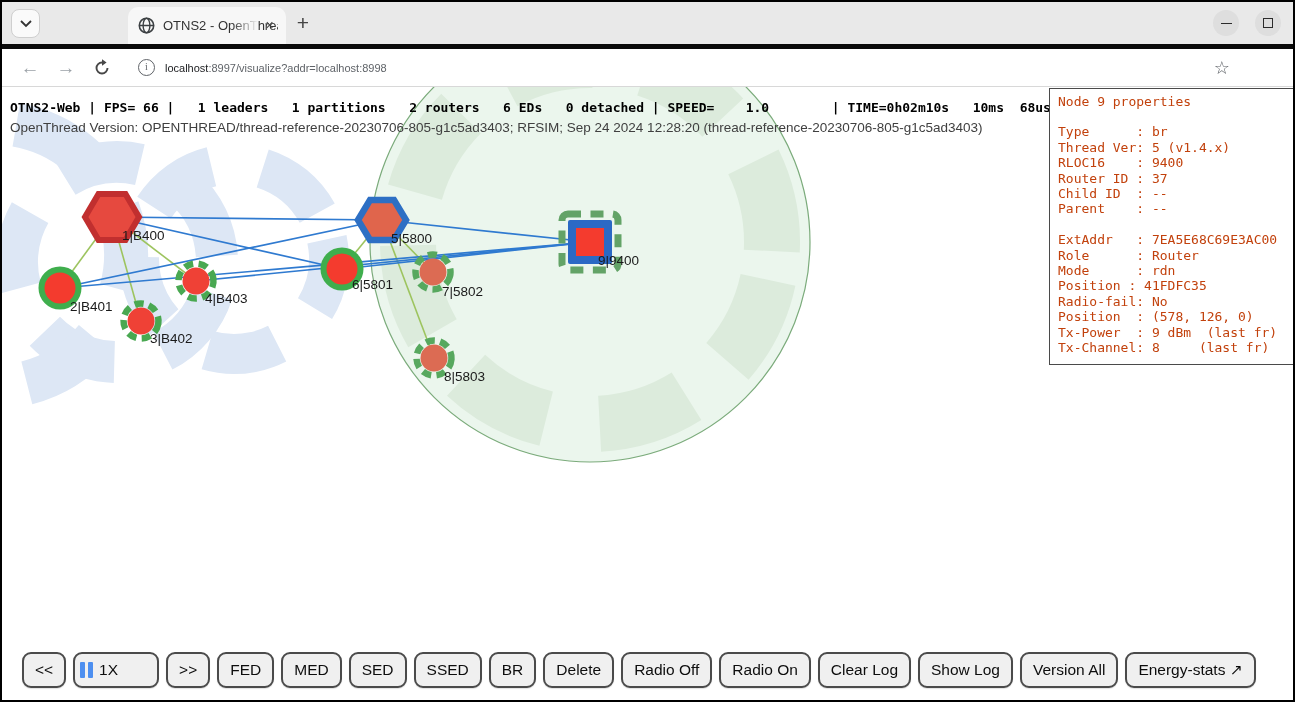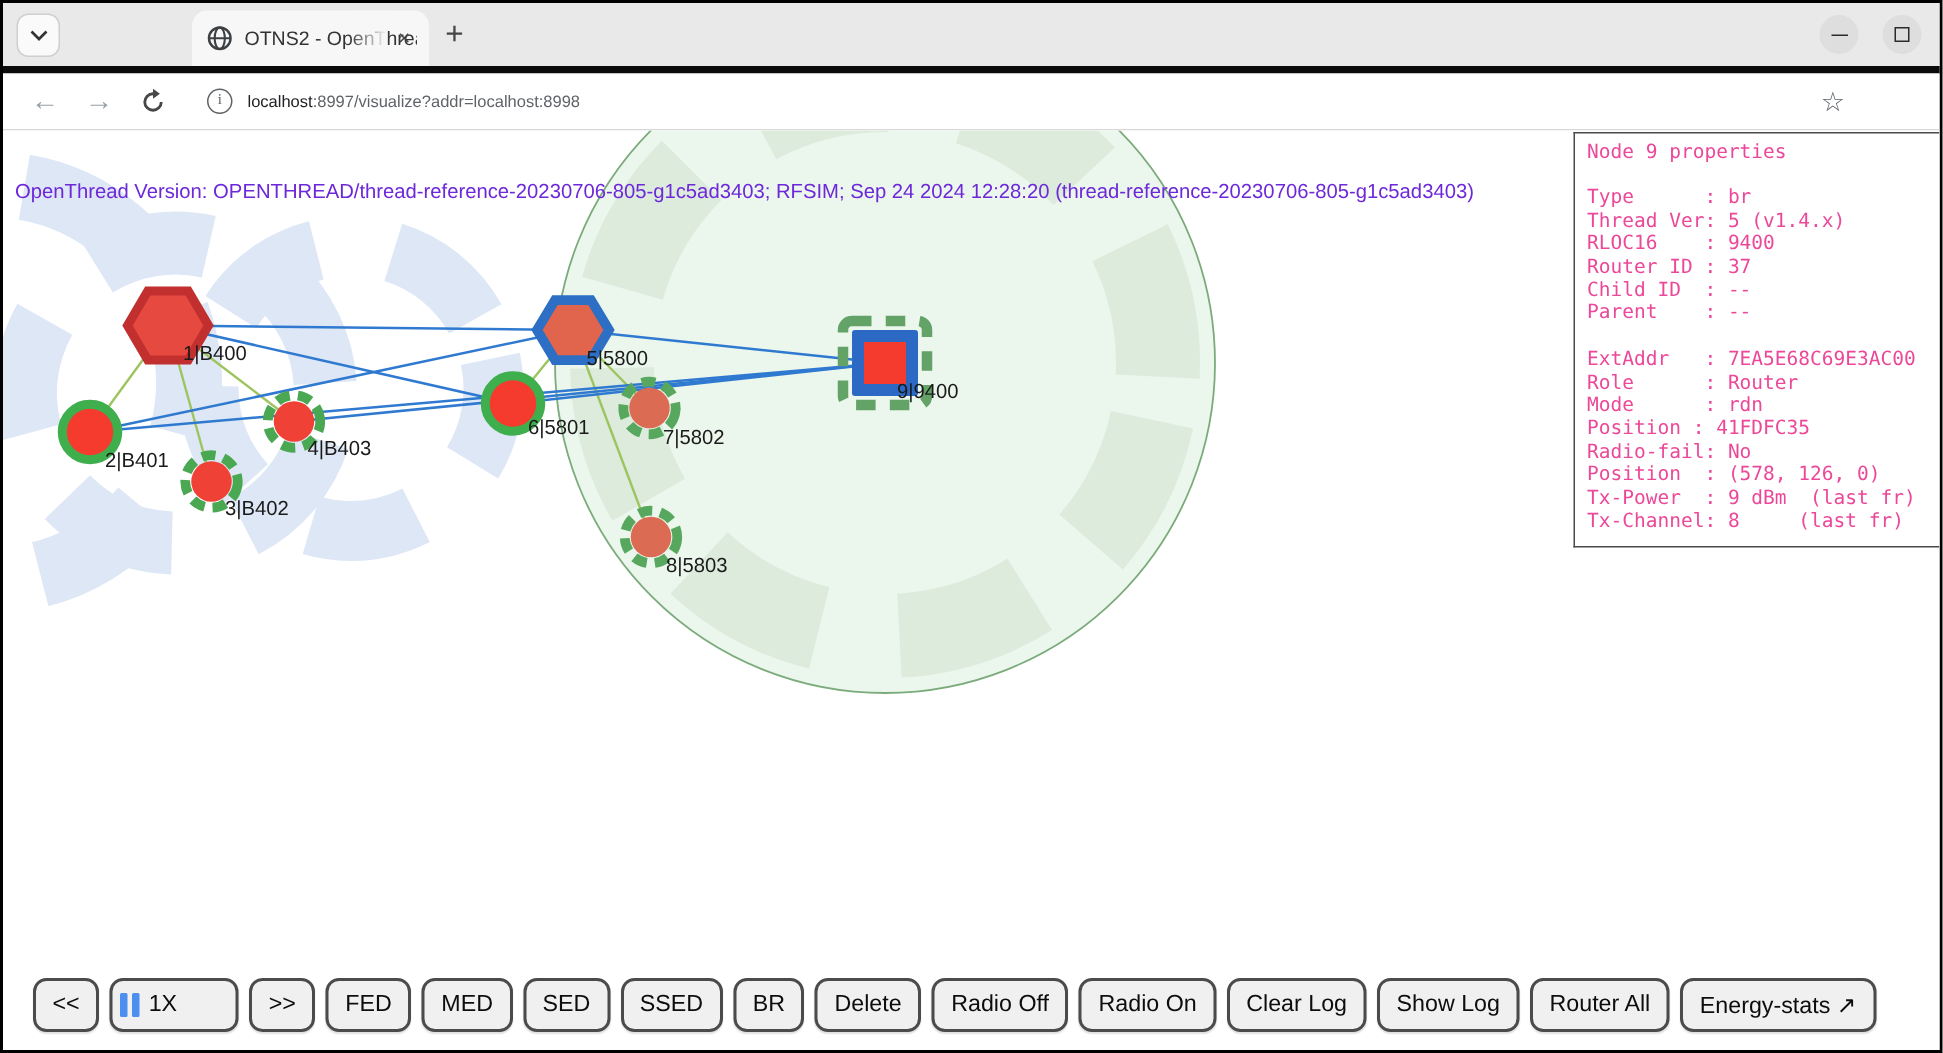--- a/index.html
+++ b/index.html
@@ -44,21 +44,21 @@
 
   
   .content { position:relative; flex:1; background:#fff; overflow:hidden; }
   #canvas { position:absolute; left:0; top:0; }
   .status-line { position:absolute; left:8px; top:13px; font-family:"DejaVu Sans Mono", monospace;
     font-size:13px; font-weight:bold; color:#000; white-space:pre; }
   .version-line { position:absolute; left:8px; top:33px; font-size:13.5px; white-space:pre; }
 
   .props { position:absolute; right:0; top:1px; width:244px; height:277px; background:#fff;
     border:1px solid #4a4a4a; border-right:none; padding:5px 0 0 8px;
-    font-family:"DejaVu Sans Mono", monospace; font-size:13px; color:#ec4899; }
+    font-family:"DejaVu Sans Mono", monospace; font-size:13px; color:#c2410c; }
   .props div { white-space:pre; line-height:15.4px; }
   .props .title { margin-bottom:15px; }
 
   
   .btn-row { position:absolute; left:20px; bottom:12px; display:flex; gap:7px; align-items:center; }
   .btn { height:36px; background:#f0f0f0; border:2px solid #4b4b4b; border-radius:9px; color:#0d0d0d;
     font-family:"Liberation Sans", sans-serif; font-size:15.5px; padding:0 11px; display:flex;
     align-items:center; white-space:nowrap; cursor:pointer; box-shadow:0 1px 1px rgba(0,0,0,0.12); }
   .btn-speed { width:86px; justify-content:flex-start; padding-left:5px; }
   .pause-bars { display:flex; gap:3px; margin-right:6px; }
@@ -187,21 +187,22 @@
         <text x="148" y="256">3|B402</text>
         <text x="203" y="216">4|B403</text>
         <text x="389" y="156">5|5800</text>
         <text x="350" y="202">6|5801</text>
         <text x="440" y="209">7|5802</text>
         <text x="442" y="294">8|5803</text>
         <text x="596" y="178">9|9400</text>
       </g>
     </svg>
 
-    <div class="version-line" style="color:#6d28d9;">OpenThread Version: OPENTHREAD/thread-reference-20230706-805-g1c5ad3403; RFSIM; Sep 24 2024 12:28:20 (thread-reference-20230706-805-g1c5ad3403)</div>
+    <div class="status-line">OTNS2-Web | FPS= 66 |   1 leaders   1 partitions   2 routers   6 EDs   0 detached | SPEED=    1.0        | TIME=0h02m10s   10ms  68us</div>
+    <div class="version-line" style="color:#404040;">OpenThread Version: OPENTHREAD/thread-reference-20230706-805-g1c5ad3403; RFSIM; Sep 24 2024 12:28:20 (thread-reference-20230706-805-g1c5ad3403)</div>
 
     <div class="props">
       <div class="title">Node 9 properties</div>
       <div>Type      : br</div>
       <div>Thread Ver: 5 (v1.4.x)</div>
       <div>RLOC16    : 9400</div>
       <div>Router ID : 37</div>
       <div>Child ID  : --</div>
       <div>Parent    : --</div>
       <div>&nbsp;</div>
@@ -228,19 +229,19 @@
       <div class="btn">FED</div>
       <div class="btn">MED</div>
       <div class="btn">SED</div>
       <div class="btn">SSED</div>
       <div class="btn">BR</div>
       <div class="btn">Delete</div>
       <div class="btn">Radio Off</div>
       <div class="btn">Radio On</div>
       <div class="btn">Clear Log</div>
       <div class="btn">Show Log</div>
-      <div class="btn">Router All</div>
+      <div class="btn">Version All</div>
       <div class="btn">Energy-stats ↗</div>
 
     </div>
 
   </div>
 </div>
 
 </body></html>

